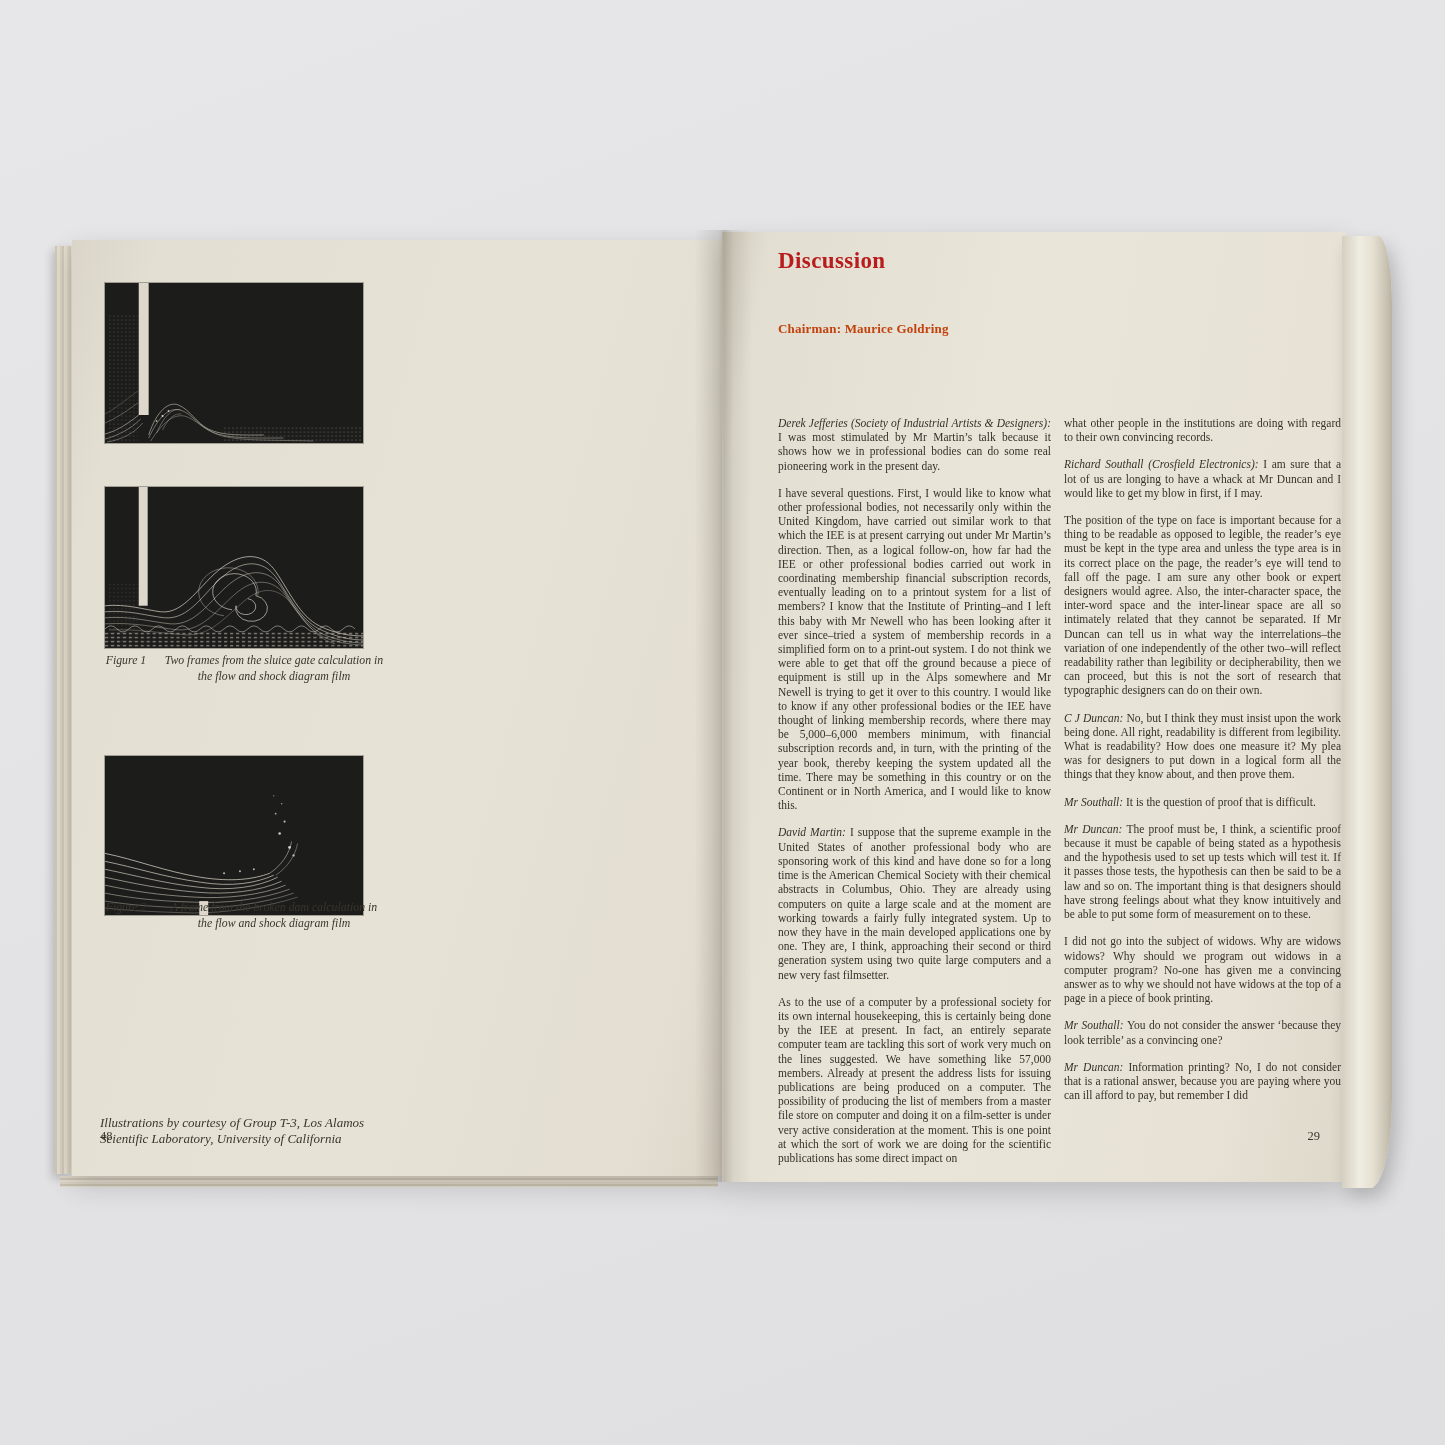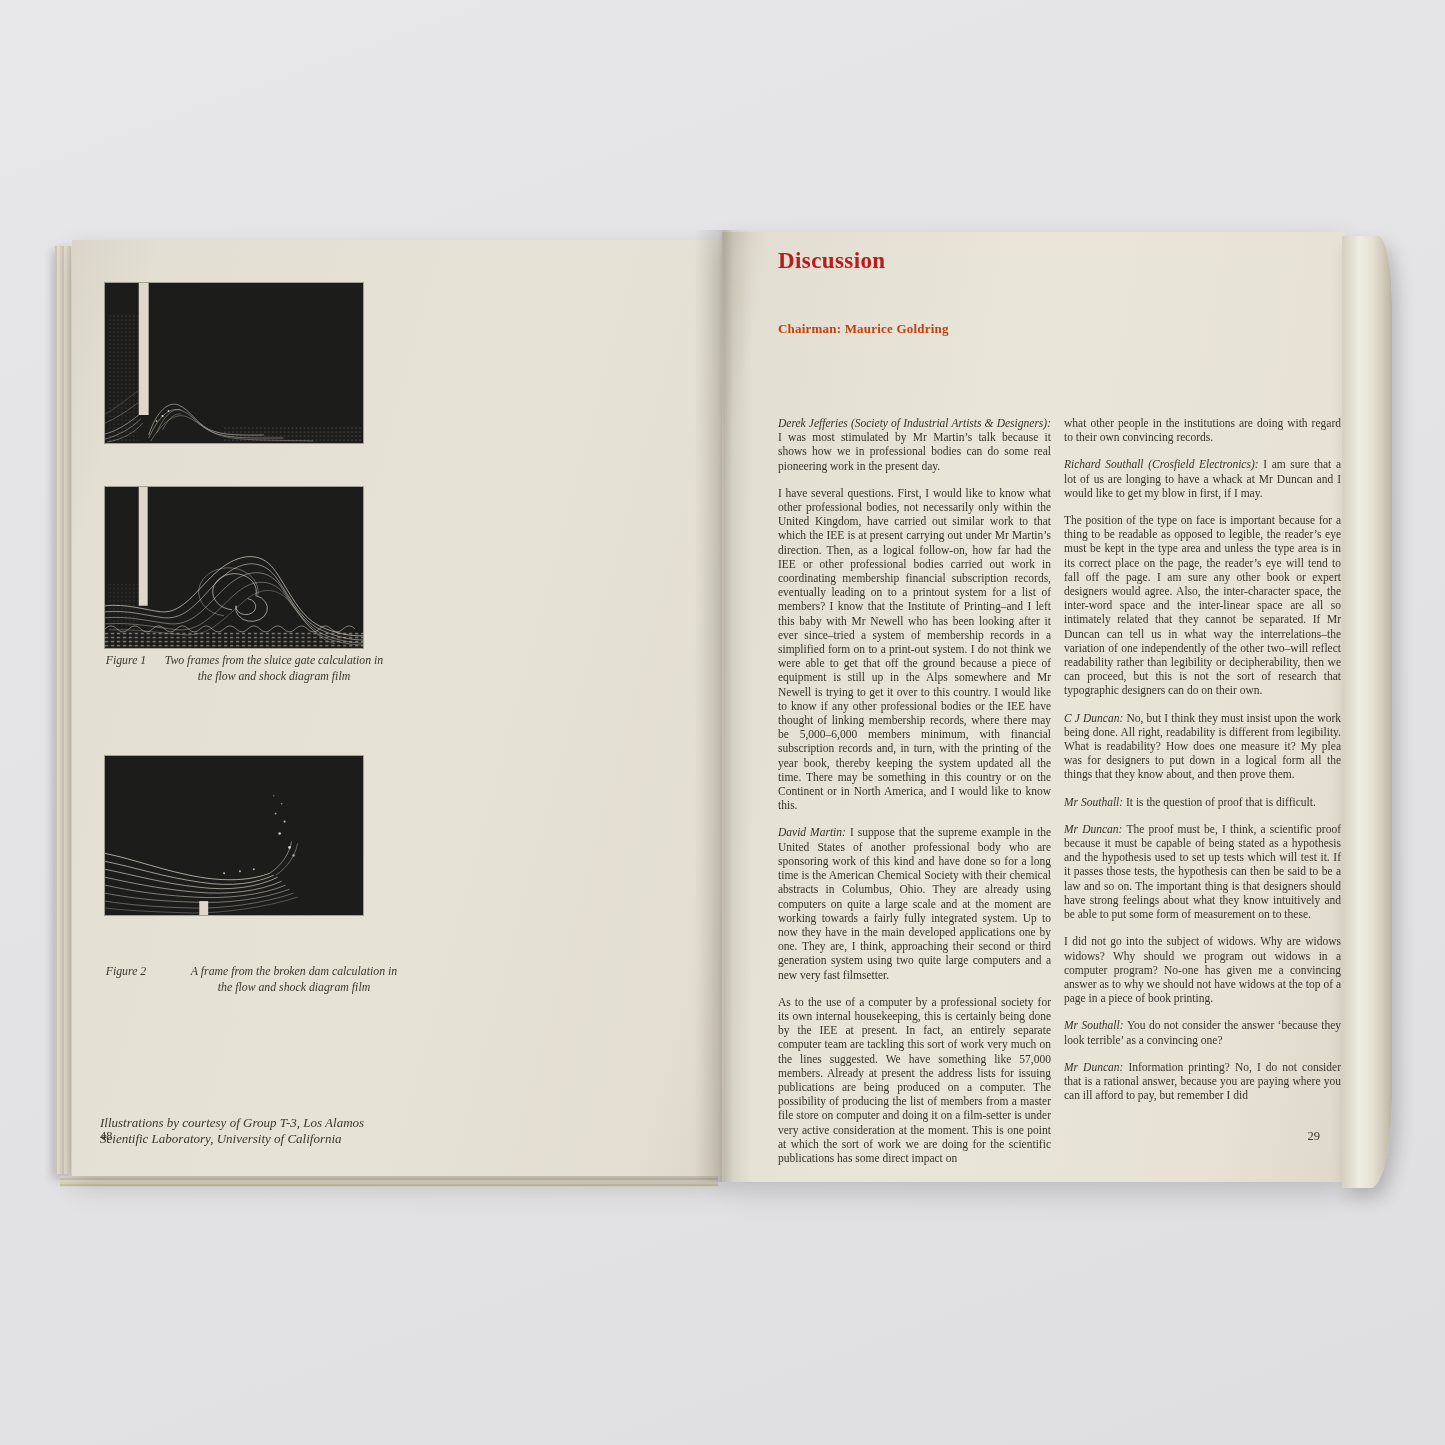--- a/index.html
+++ b/index.html
@@ -165,21 +165,21 @@
           <circle cx="186" cy="92" r="1.4" opacity=".9"></circle>
           <circle cx="190" cy="100" r="1.2" opacity=".7"></circle>
           <circle cx="120" cy="118" r="1" opacity=".8"></circle>
           <circle cx="136" cy="116" r="1" opacity=".8"></circle>
           <circle cx="150" cy="114" r="1" opacity=".8"></circle>
         </g>
         <rect x="95" y="146" width="9" height="14" fill="#ddd8cb"></rect>
       </svg>
     </div>
 
-    <div class="caption" style="left:31px;top:724px;gap:20px;">
+    <div class="caption" style="left:31px;top:660px;">
       <span class="cap-label">Figure 2</span>
       <span class="cap-text">A frame from the broken dam calculation in the flow and shock diagram film</span>
     </div>
 
     <div class="credit" style="left:28px;top:842px;">Illustrations by courtesy of Group T-3, Los Alamos Scientific Laboratory, University of California</div>
 
     <div class="pagenum" style="left:28px;top:889px;">48</div>
   </div>
 
   <div class="page page-right"></div>

